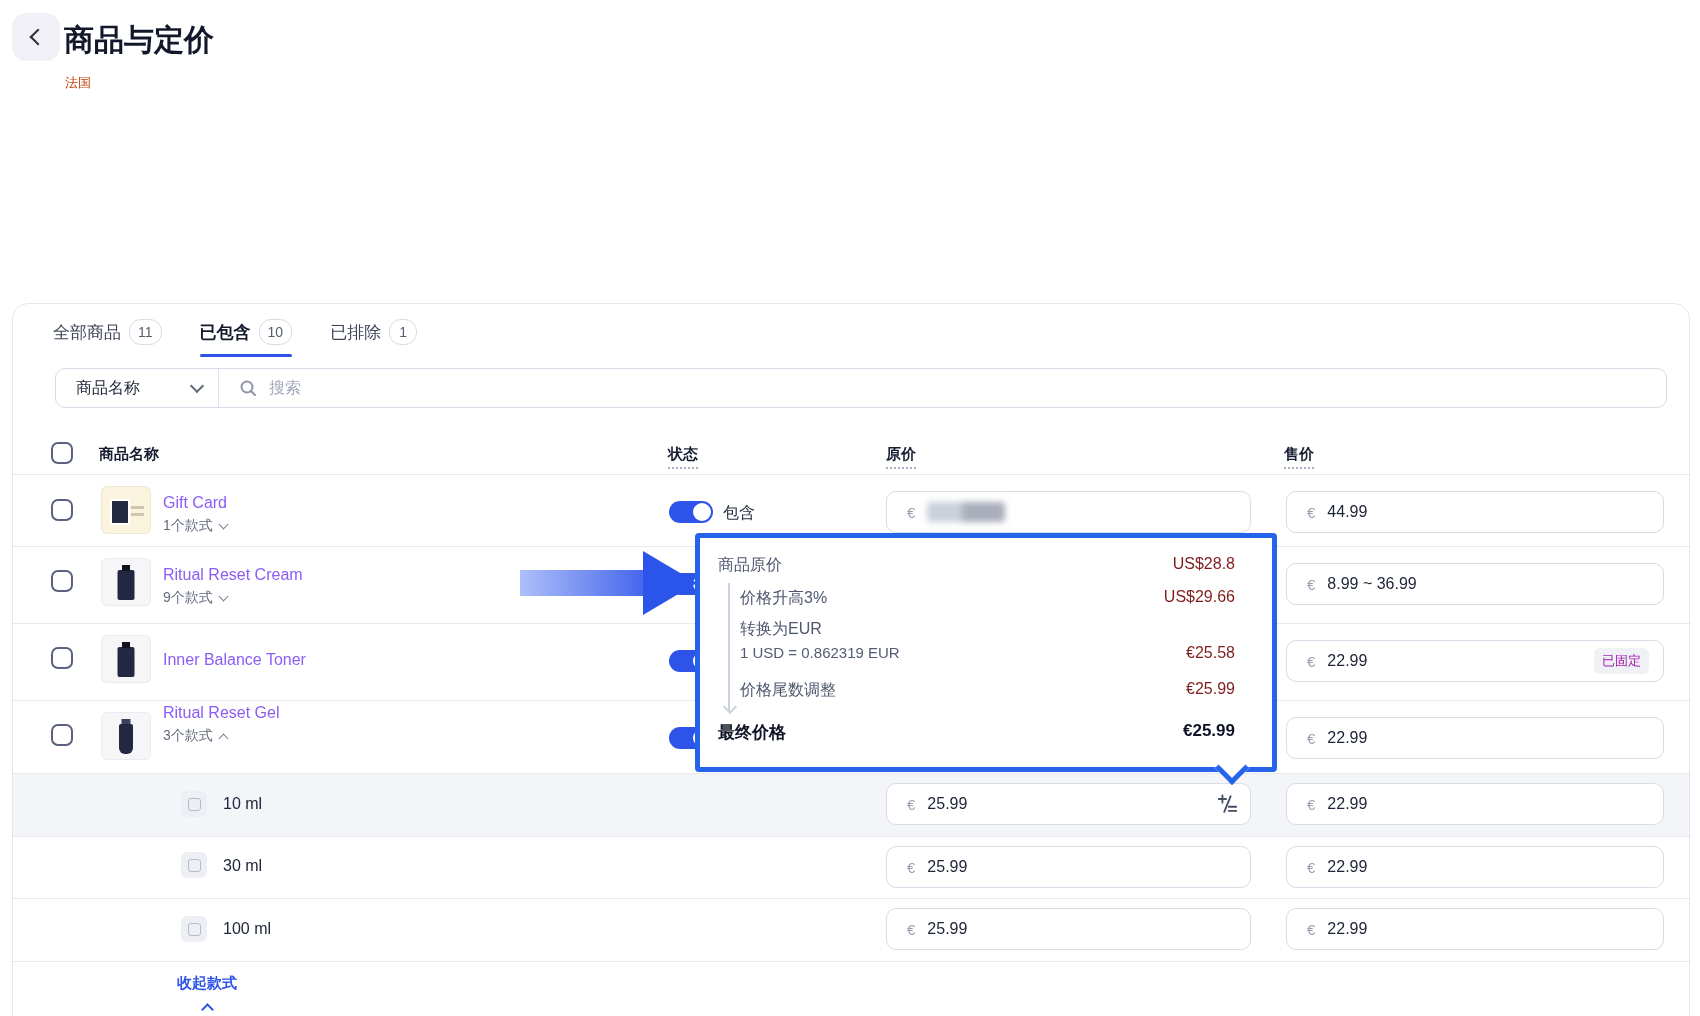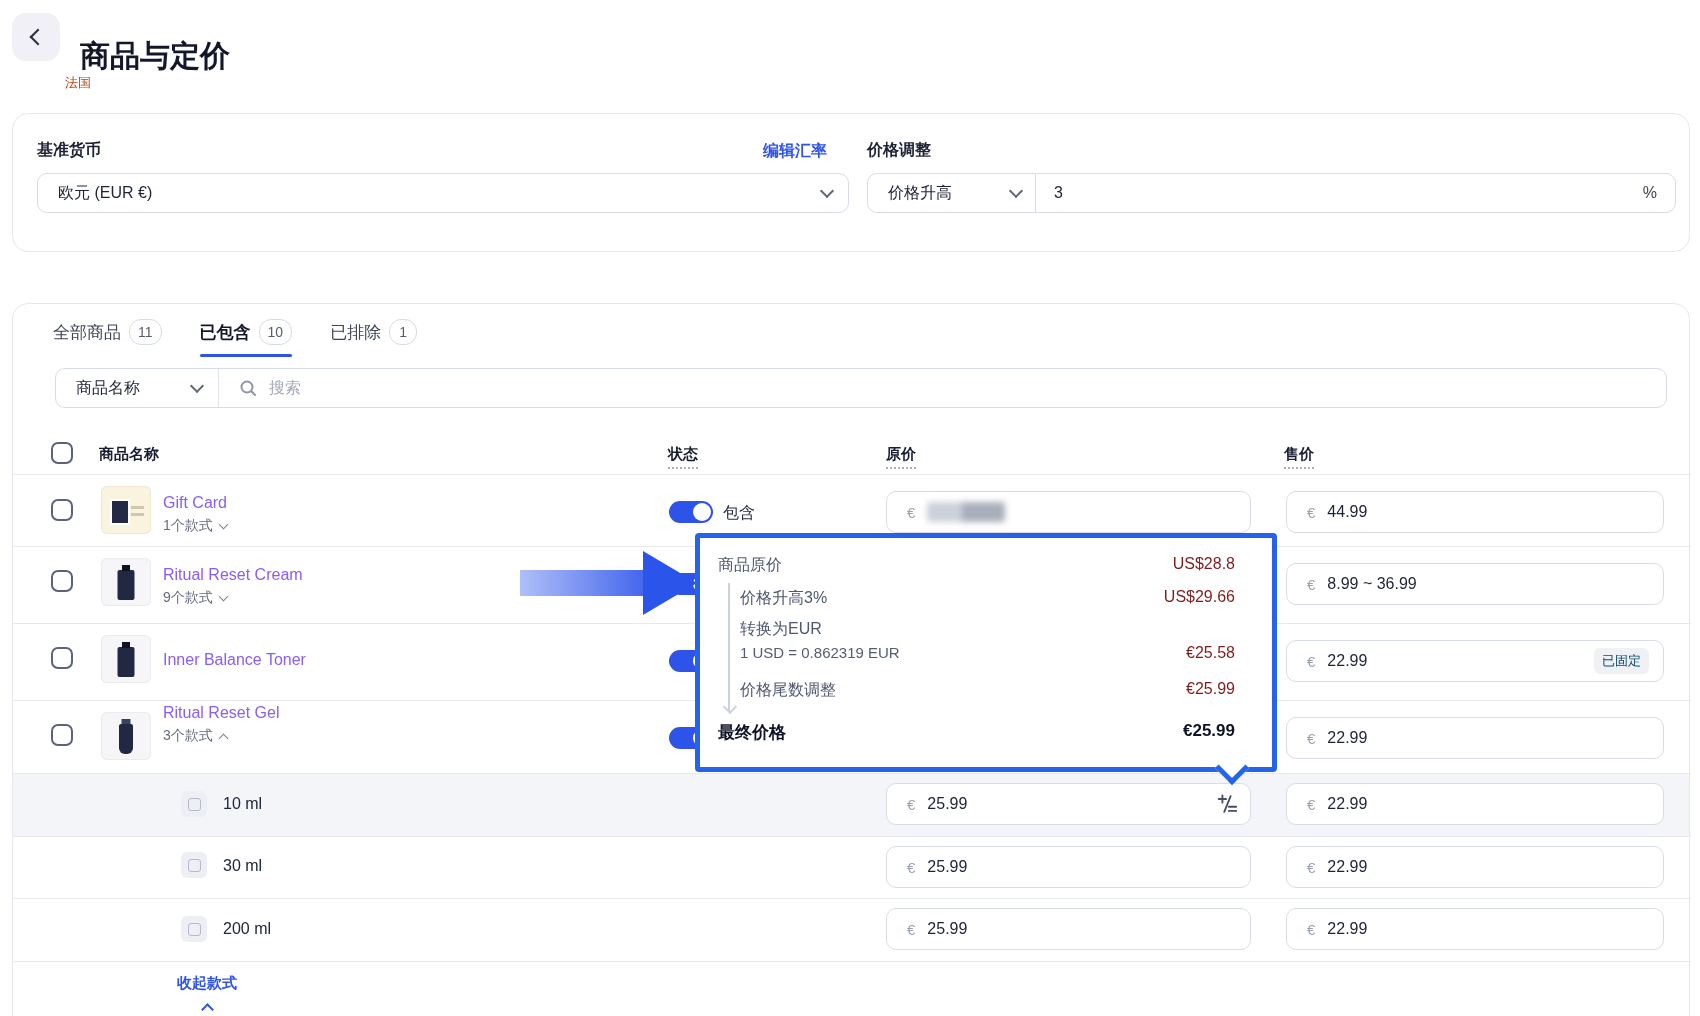--- a/index.html
+++ b/index.html
@@ -7,21 +7,21 @@
   .stage{position:relative;width:1700px;height:1016px;overflow:hidden;background:#fff;}
   .chev{display:inline-block;width:8px;height:8px;border-right:2px solid #5F6779;border-bottom:2px solid #5F6779;}
   .chev.down{transform:rotate(45deg);margin-top:-4px;}
   .chev.up{transform:rotate(-135deg);margin-top:4px;}
   .chev.left{transform:rotate(135deg);}
   .chev.sm{width:6px;height:6px;border-width:1.5px;border-color:#7A8196;}
 
   
   .backbtn{position:absolute;left:12px;top:13px;width:48px;height:48px;background:#F1F0F6;border-radius:14px;display:flex;align-items:center;justify-content:center;cursor:pointer;}
   .backbtn .chev{width:10px;height:10px;border-color:#2A3040;margin-left:3px;}
-  .page-title{position:absolute;left:64px;top:20px;font-size:30px;font-weight:700;color:#12172A;margin:16px;}
+  .page-title{position:absolute;left:64px;top:20px;font-size:30px;font-weight:700;color:#12172A;margin:0;}
   .page-sub{position:absolute;left:65px;top:74px;font-size:13px;color:#c2410c;}
 
   
   .card{position:absolute;background:#fff;border:1px solid #E5E7ED;border-radius:16px;box-sizing:border-box;}
   .card1{left:12px;top:113px;width:1678px;height:139px;}
   .card2{left:12px;top:303px;width:1678px;height:760px;}
 
   .lbl{position:absolute;font-size:16px;font-weight:700;color:#1C2233;}
   .link{position:absolute;font-size:16px;font-weight:600;color:#2E53E8;cursor:pointer;text-decoration:none;}
 
@@ -52,21 +52,21 @@
   .checkbox{position:absolute;width:22px;height:22px;border:2px solid #5A627F;border-radius:7px;box-sizing:border-box;background:#fff;cursor:pointer;}
   .pname{position:absolute;font-size:16px;color:#8b5cf6;font-weight:500;}
   .pvar{position:absolute;font-size:14px;color:#656C7F;display:flex;align-items:center;gap:7px;cursor:pointer;}
   .toggle{position:absolute;width:44px;height:22px;border-radius:11px;background:#2E53E8;cursor:pointer;}
   .toggle::after{content:"";position:absolute;right:2px;top:2px;width:18px;height:18px;background:#fff;border-radius:50%;}
   .stat-label{position:absolute;font-size:16px;color:#272E42;}
   .price-input{position:absolute;height:42px;border:1px solid #D8DCE6;border-radius:10px;background:#fff;display:flex;align-items:center;padding:0 16px 0 20px;box-sizing:border-box;gap:12px;cursor:text;}
   .cur{font-size:15px;color:#99A0B2;}
   .pval{font-size:16px;color:#1D2336;}
   .blurblob{width:78px;height:20px;border-radius:3px;background:linear-gradient(90deg,#CBD0DA 0 45%,#A9AEBB 45%);filter:blur(3px);}
-  .fixed-badge{position:absolute;right:14px;top:50%;transform:translateY(-50%);background:#EFF1F5;color:#0c4a6e;font-size:13px;border-radius:6px;padding:4px 8px;}
+  .fixed-badge{position:absolute;right:14px;top:50%;transform:translateY(-50%);background:#EFF1F5;color:#a21caf;font-size:13px;border-radius:6px;padding:4px 8px;}
   .adjust-icon{position:absolute;right:12px;top:50%;transform:translateY(-50%);display:flex;cursor:pointer;}
   .hl-row{position:absolute;left:0;top:469px;width:1676px;height:63px;background:#F4F5F9;}
   .mini-thumb{position:absolute;width:26px;height:26px;background:#EDEFF4;border-radius:6px;display:flex;align-items:center;justify-content:center;}
   .mini-thumb i{width:11px;height:11px;border:1.5px solid #B4BACB;border-radius:3px;display:block;}
   .vlabel{position:absolute;font-size:16px;color:#20273B;}
   .collapse{position:absolute;left:164px;top:670px;display:flex;gap:8px;align-items:center;font-size:15px;font-weight:700;color:#2E53E8;cursor:pointer;flex-direction:column;}
   .collapse .chev{border-color:#2E53E8;width:7px;height:7px;}
 
   
   .thumb{position:absolute;width:50px;height:48px;border-radius:6px;overflow:hidden;border:1px solid rgba(20,25,50,.05);box-sizing:border-box;}
@@ -97,37 +97,20 @@
 <body>
 
 <div class="stage">
 
   <div class="backbtn">
       <i class="chev left"></i>
     </div>
   <h1 class="page-title">商品与定价</h1>
   <div class="page-sub">法国</div>
 
-  <section class="card card1">
-    <div class="lbl" style="left:24px;top:26px">基准货币</div>
-    <a class="link" style="left:750px;top:27px">编辑汇率</a>
-    <div class="select" style="left:24px;top:59px;width:812px">
-      <span>欧元 (EUR €)</span>
-      <i class="chev down"></i>
-    </div>
-    <div class="lbl" style="left:854px;top:26px">价格调整</div>
-    <div class="group" style="left:854px;top:59px;width:809px">
-      <div class="gsel">
-        <span>价格升高</span>
-        <i class="chev down"></i>
-      </div>
-      <input type="text" value="3" style="">
-      <div class="gunit">%</div>
-    </div>
-  </section>
 
   <section class="card card2">
 
     <div class="tab-row">
       <div class="tab">
         <span>全部商品</span>
         <span class="badge">11</span>
       </div>
       <div class="tab active">
         <span>已包含</span>
@@ -263,21 +246,21 @@
         <span class="cur">€</span>
         <span class="pval">22.99</span>
       </div>
     </div>
     <div class="divider" style="top:594px"></div>
 
     <div>
       <div class="mini-thumb" style="left:168px;top:612px">
           <i></i>
         </div>
-      <div class="vlabel" style="left:210px;top:616px">200 ml</div>
+      <div class="vlabel" style="left:210px;top:616px">100 ml</div>
       <div class="price-input" style="left:873px;top:604px;width:365px">
         <span class="cur">€</span>
         <span class="pval">25.99</span>
       </div>
       <div class="price-input" style="left:1273px;top:604px;width:378px">
         <span class="cur">€</span>
         <span class="pval">22.99</span>
       </div>
     </div>
     <div class="divider" style="top:657px"></div>

